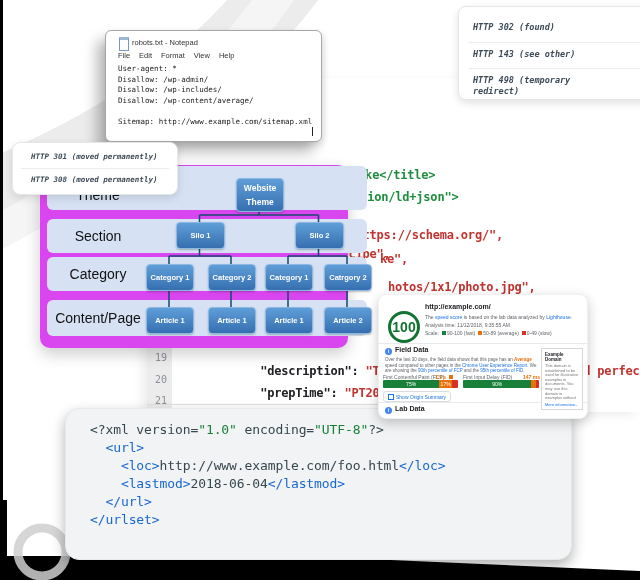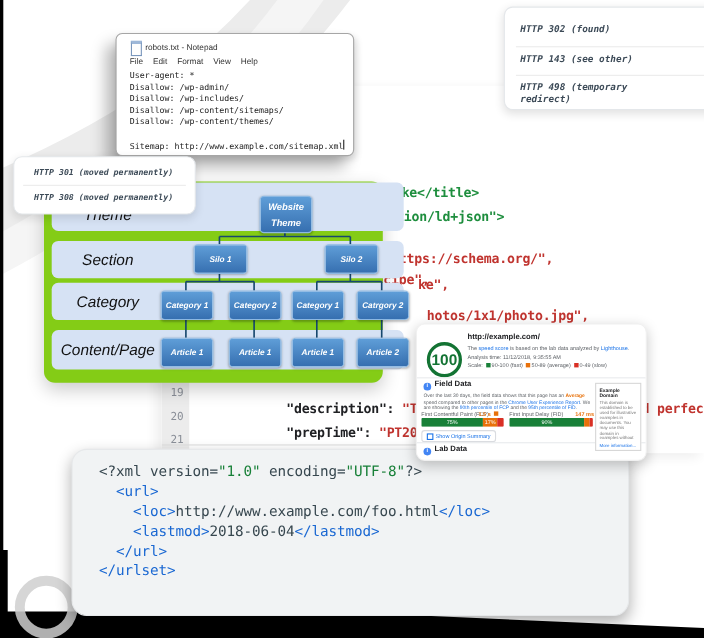--- a/index.html
+++ b/index.html
@@ -32,22 +32,22 @@
   .np-caret{position:absolute;left:206px;top:96px;width:1px;height:9px;background:#222;}
 
   
   .httpcard{background:#ffffff;border:1px solid #e4e7ea;border-radius:8px;z-index:6;
             box-shadow:0 3px 9px rgba(0,0,0,.12);}
   .http-item{position:absolute;font-family:"DejaVu Sans Mono",monospace;font-weight:700;
              color:#3c4a57;font-style:italic;}
   .http-div{position:absolute;height:1px;background:#ececec;}
 
   
-  .diagram{left:40px;top:165px;width:308px;height:183px;background:#84cc16;border-radius:10px;
-           z-index:3;box-shadow:0 6px 16px rgba(0,0,0,.20);font-style:italic;}
+  .diagram{left:40px;top:165px;width:308px;height:183px;background:#d946ef;border-radius:10px;
+           z-index:3;box-shadow:0 6px 16px rgba(0,0,0,.20);}
   .band{position:absolute;left:7px;width:320px;background:#d6e2f4;border-radius:6px;}
   .rowlabel{position:absolute;left:14px;width:88px;text-align:center;font-size:14px;color:#111;}
   .dbox{position:absolute;background:linear-gradient(#5f9ed8,#366fb0);border:1px solid #8cb8e2;
         border-radius:4px;color:#fff;font-weight:700;text-align:center;
         box-shadow:0 1px 2px rgba(0,0,0,.25);}
   .dbox-sm{font-size:7.5px;line-height:25px;}
   .dbox-theme{font-size:8.5px;line-height:14px;padding-top:2px;}
 
   
   .psi{left:378px;top:294px;width:208px;height:123px;background:#ffffff;border-radius:8px;
@@ -181,22 +181,21 @@
       <span>File</span>
       <span>Edit</span>
       <span>Format</span>
       <span>View</span>
       <span>Help</span>
     </div>
     <div class="np-body">
       <div class="np-line">User-agent: *</div>
       <div class="np-line">Disallow: /wp-admin/</div>
       <div class="np-line">Disallow: /wp-includes/</div>
-      <div class="np-line">Disallow: /wp-content/sitemaps/</div>
-      <div class="np-line">Disallow: /wp-content/themes/</div>
+      <div class="np-line">Disallow: /wp-content/average/</div>
       <div class="np-line"></div>
       <div class="np-line">Sitemap: http://www.example.com/sitemap.xml</div>
     </div>
     <div class="np-caret"></div>
   </div>
 
   <div class="abs httpcard" style="left:458px;top:6px;width:200px;height:92px">
     <div class="http-item" style="left:14px;top:15px;font-size:8.5px">HTTP 302 (found)</div>
     <div class="http-div" style="left:10px;top:35px;width:172px"></div>
     <div class="http-item" style="left:14px;top:42px;font-size:8.5px">HTTP 143 (see other)</div>

